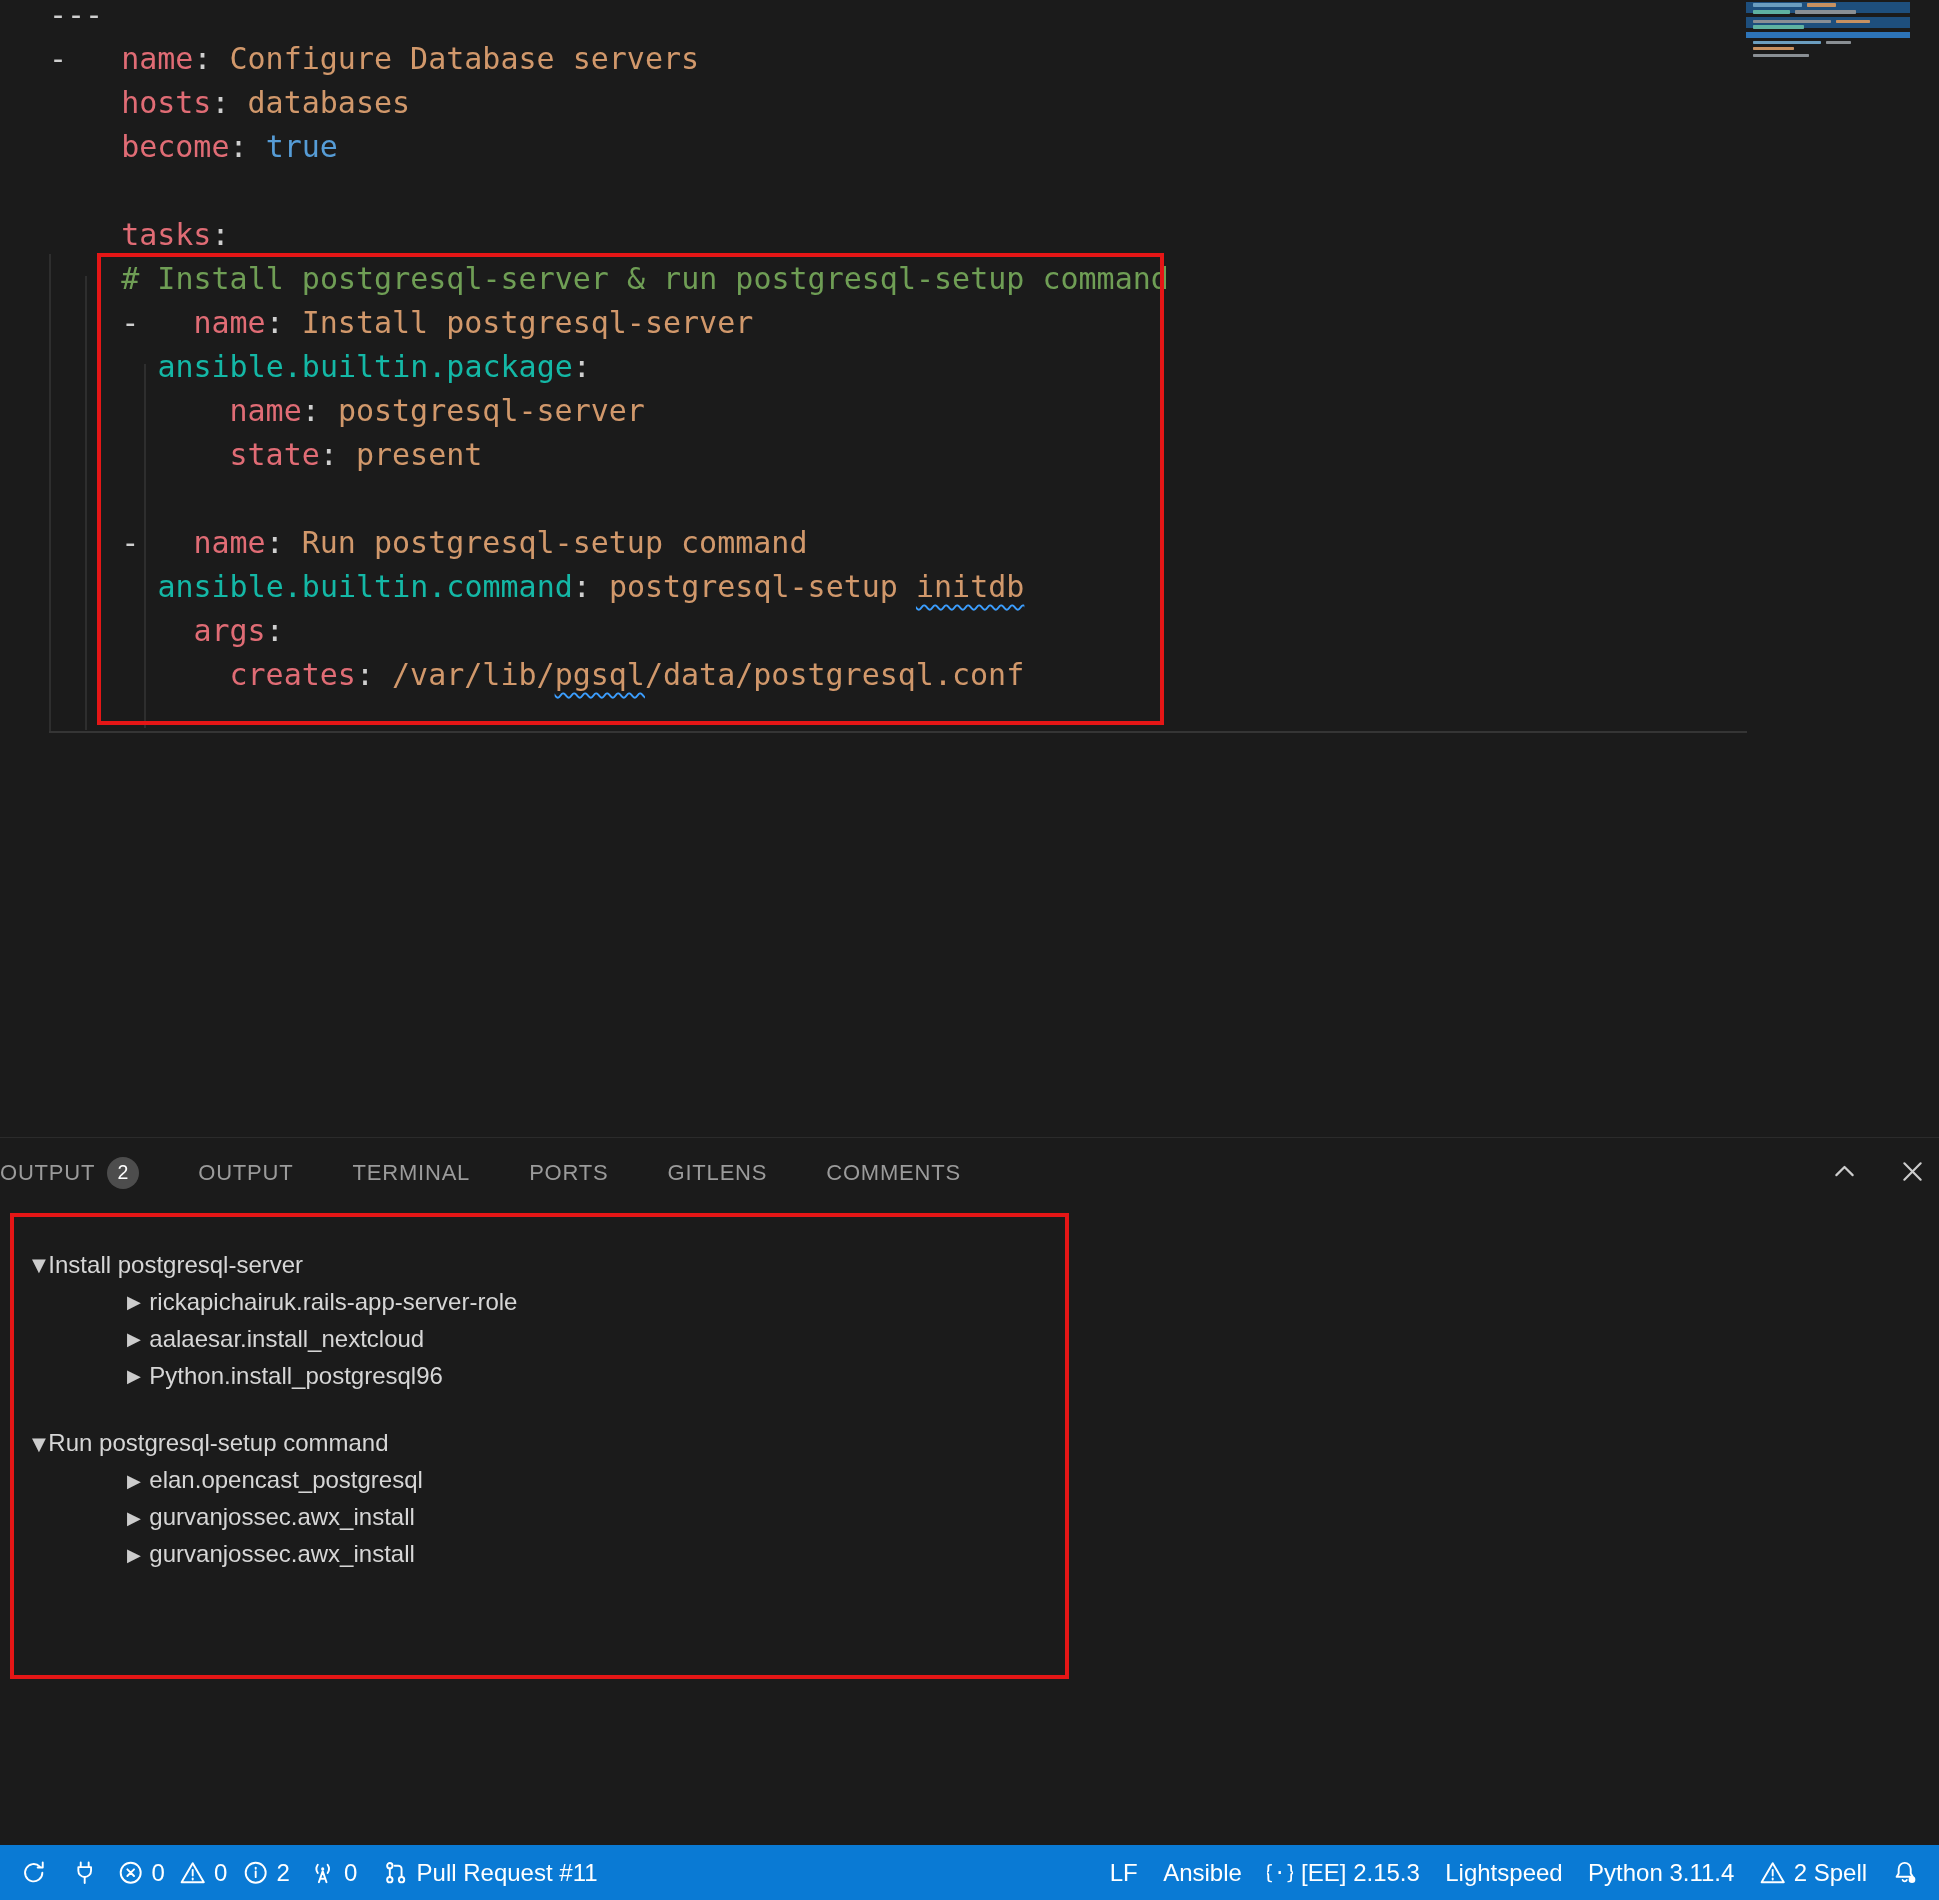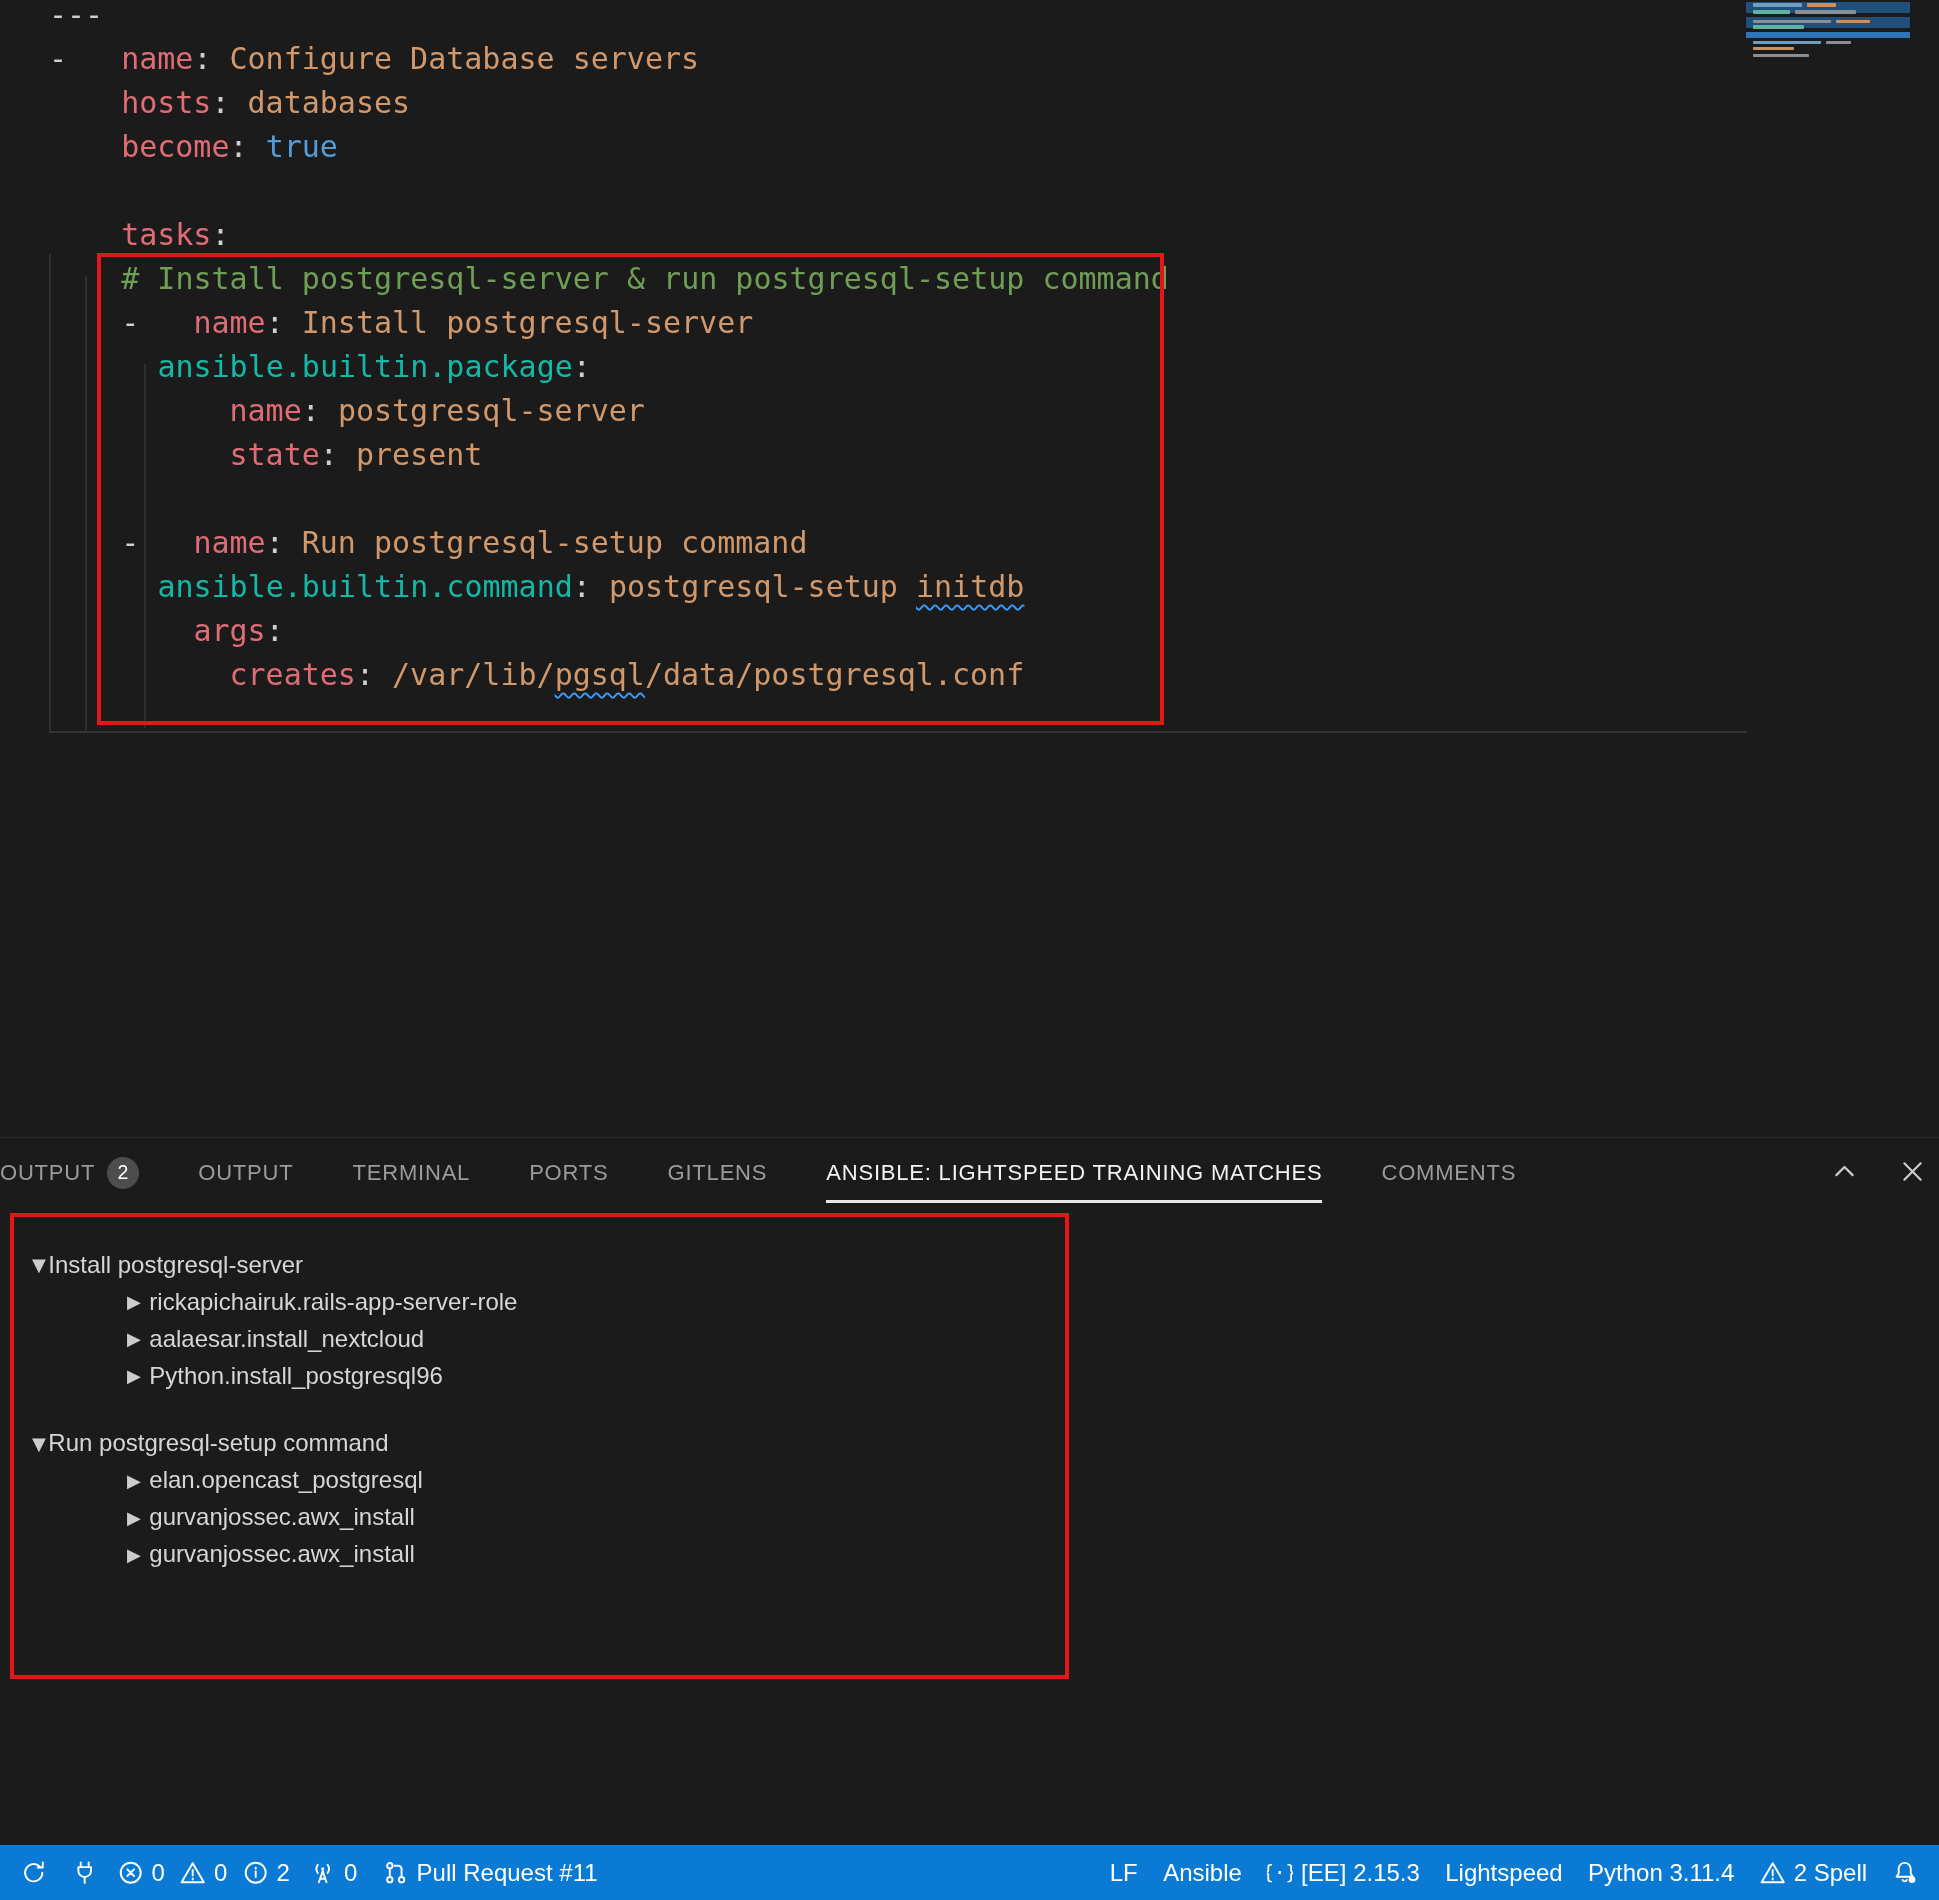--- a/index.html
+++ b/index.html
@@ -109,23 +109,20 @@
         </div>
         <div class="tab">
           <span class="tab-label">TERMINAL</span>
         </div>
         <div class="tab">
           <span class="tab-label">PORTS</span>
         </div>
         <div class="tab">
           <span class="tab-label">GITLENS</span>
         </div>
-        <div class="tab active">
-          <span class="tab-label">ANSIBLE: LIGHTSPEED TRAINING MATCHES</span>
-        </div>
         <div class="tab">
           <span class="tab-label">COMMENTS</span>
         </div>
       </div>
     <div class="panel-actions">
         <span class="pa-btn">
           <span class="pa-icon"><svg viewBox="0 0 16 16">
               <path d="M3.5 10l4.5-4.5L12.5 10"></path>
             </svg></span>
         </span>

